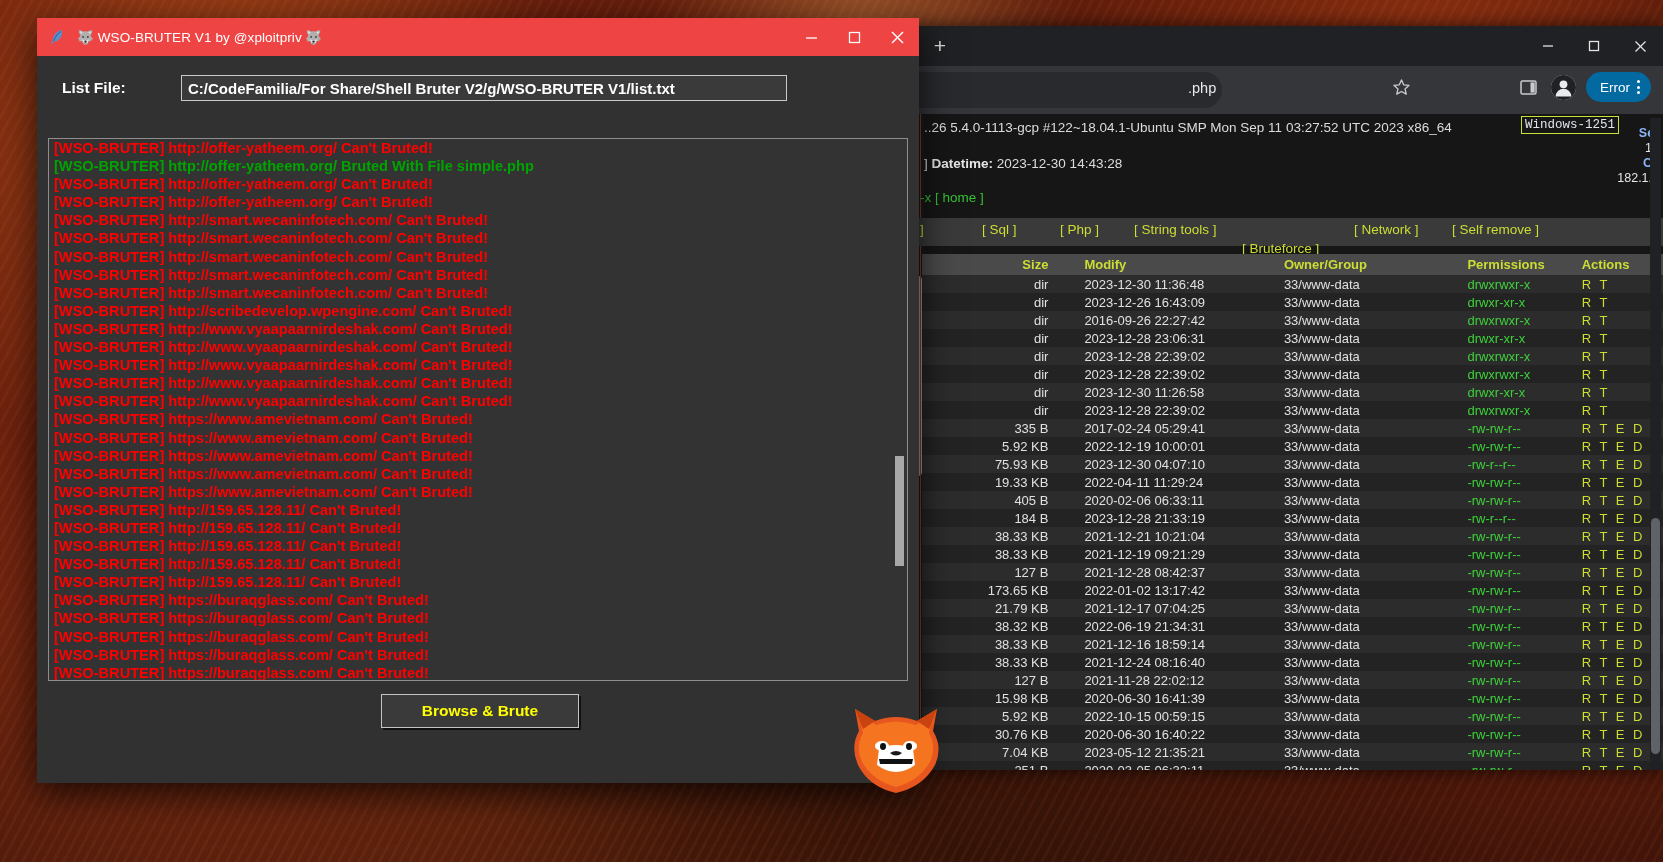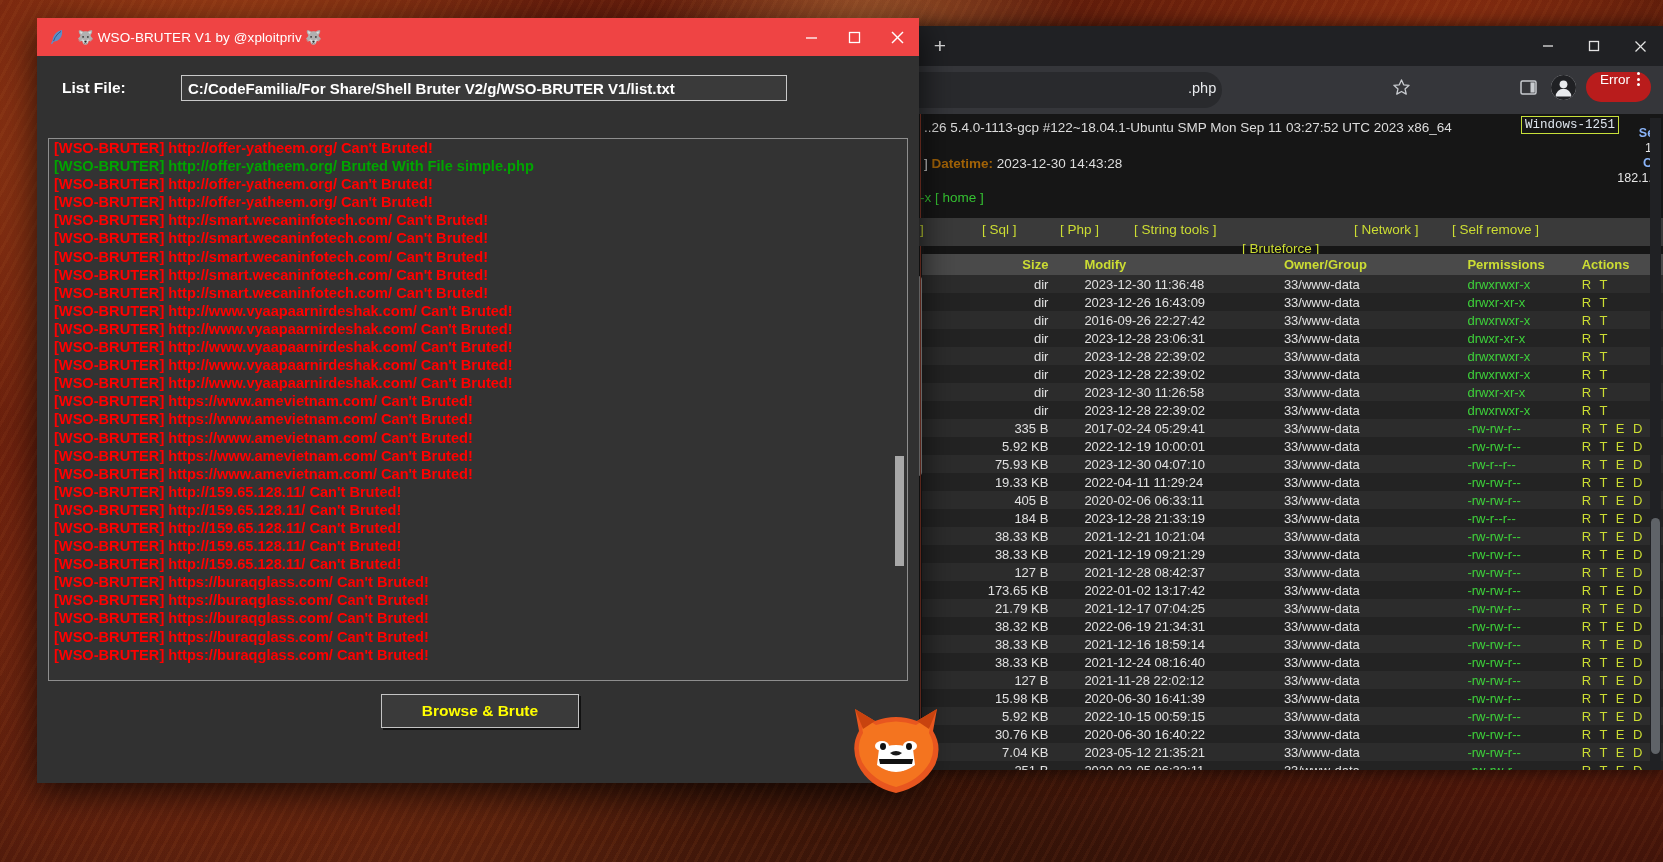--- a/index.html
+++ b/index.html
@@ -41,34 +41,34 @@
   .br-wc svg{display:block;}
   .br-omnirow{height:64px;background:#35363a;display:flex;align-items:center;padding:0 12px 0 0;position:relative;}
   .br-omnibox{position:absolute;left:-200px;top:6px;height:36px;width:490px;background:#292a2d;border-radius:18px;
     display:flex;align-items:center;padding-left:20px;}
   .br-url{color:#e8eaed;font-size:14.5px;font-family:"Liberation Sans",sans-serif;
     position:absolute;left:276px;top:14px;}
   .br-star{position:absolute;left:480px;top:12px;color:#c9ccd0;}
   .br-icons{position:absolute;right:12px;top:6px;display:flex;align-items:center;gap:10px;}
   .br-sidepanel{width:26px;height:26px;display:flex;align-items:center;justify-content:center;}
   .br-avatar{width:25px;height:25px;border-radius:50%;background:#e8eaed;display:flex;align-items:center;justify-content:center;}
-  .br-errorbtn{height:30px;background:#b91c1c;border-radius:15px;display:flex;align-items:flex-start;
+  .br-errorbtn{height:30px;background:#0369a1;border-radius:15px;display:flex;align-items:center;
     gap:4px;padding:0 8px 0 14px;color:#fff;font-size:13.5px;}
   .br-kebab{display:flex;flex-direction:column;gap:2.5px;padding:0 3px;}
   .br-kebab i{width:3px;height:3px;background:#fff;border-radius:50%;display:block;}
 
   
   .shell{position:absolute;left:0;top:88px;width:751px;height:656px;background:#161616;
      font-family:"Liberation Sans",sans-serif;overflow:hidden;}
   .shell-border{position:absolute;left:8px;top:0;width:1px;height:656px;background:#8b3a2a;}
   .shell-uname{position:absolute;left:12px;top:6px;color:#dcdcdc;font-size:13.5px;white-space:nowrap;}
   .enc-box{position:absolute;left:609px;top:2px;border:1px solid #c8e03a;color:#dfe6ee;
      font-family:"Liberation Mono",monospace;font-size:12.5px;padding:1px 3px;background:#161616;white-space:nowrap;}
   .shell-dt{position:absolute;left:12px;top:42px;font-size:13.5px;color:#dcdcdc;white-space:nowrap;}
-  .shell-dt b{color:#a16207;}
+  .shell-dt b{color:#e5e5e5;}
   .shell-dt .brk{color:#dcdcdc;}
   .shell-home{position:absolute;left:8px;top:76px;font-size:13.5px;color:#35c232;white-space:nowrap;}
   .menubar{position:absolute;left:0;top:104px;width:751px;height:28px;background:#3a3a3a;}
   .menubar .mi{position:absolute;top:4px;font-size:13.5px;white-space:nowrap;color:#ccdd33;}
   .sidepane{position:absolute;right:0;top:0;width:56px;color:#cfd6de;font-size:12px;text-align:right;padding-right:4px;}
   .sp-row{color:#8ab4f8;font-weight:bold;font-size:12.5px;line-height:15px;}
   .sp-val{color:#e6e6e6;font-size:12.5px;line-height:15px;}
 
   
   .ftable{position:absolute;left:10px;top:140px;width:741px;font-size:13px;}
@@ -503,20 +503,21 @@
       <div id="loglines">
           <div class="logline" style="color: rgb(255, 0, 0);">[WSO-BRUTER] http://offer-yatheem.org/ Can't Bruted!</div>
           <div class="logline" style="color: rgb(0, 164, 0);">[WSO-BRUTER] http://offer-yatheem.org/ Bruted With File simple.php</div>
           <div class="logline" style="color: rgb(255, 0, 0);">[WSO-BRUTER] http://offer-yatheem.org/ Can't Bruted!</div>
           <div class="logline" style="color: rgb(255, 0, 0);">[WSO-BRUTER] http://offer-yatheem.org/ Can't Bruted!</div>
           <div class="logline" style="color: rgb(255, 0, 0);">[WSO-BRUTER] http://smart.wecaninfotech.com/ Can't Bruted!</div>
           <div class="logline" style="color: rgb(255, 0, 0);">[WSO-BRUTER] http://smart.wecaninfotech.com/ Can't Bruted!</div>
           <div class="logline" style="color: rgb(255, 0, 0);">[WSO-BRUTER] http://smart.wecaninfotech.com/ Can't Bruted!</div>
           <div class="logline" style="color: rgb(255, 0, 0);">[WSO-BRUTER] http://smart.wecaninfotech.com/ Can't Bruted!</div>
           <div class="logline" style="color: rgb(255, 0, 0);">[WSO-BRUTER] http://smart.wecaninfotech.com/ Can't Bruted!</div>
+          <div class="logline" style="color: rgb(255, 0, 0);">[WSO-BRUTER] http://scribedevelop.wpengine.com/ Can't Bruted!</div>
           <div class="logline" style="color: rgb(255, 0, 0);">[WSO-BRUTER] http://www.vyaapaarnirdeshak.com/ Can't Bruted!</div>
           <div class="logline" style="color: rgb(255, 0, 0);">[WSO-BRUTER] http://www.vyaapaarnirdeshak.com/ Can't Bruted!</div>
           <div class="logline" style="color: rgb(255, 0, 0);">[WSO-BRUTER] http://www.vyaapaarnirdeshak.com/ Can't Bruted!</div>
           <div class="logline" style="color: rgb(255, 0, 0);">[WSO-BRUTER] http://www.vyaapaarnirdeshak.com/ Can't Bruted!</div>
           <div class="logline" style="color: rgb(255, 0, 0);">[WSO-BRUTER] http://www.vyaapaarnirdeshak.com/ Can't Bruted!</div>
           <div class="logline" style="color: rgb(255, 0, 0);">[WSO-BRUTER] https://www.amevietnam.com/ Can't Bruted!</div>
           <div class="logline" style="color: rgb(255, 0, 0);">[WSO-BRUTER] https://www.amevietnam.com/ Can't Bruted!</div>
           <div class="logline" style="color: rgb(255, 0, 0);">[WSO-BRUTER] https://www.amevietnam.com/ Can't Bruted!</div>
           <div class="logline" style="color: rgb(255, 0, 0);">[WSO-BRUTER] https://www.amevietnam.com/ Can't Bruted!</div>
           <div class="logline" style="color: rgb(255, 0, 0);">[WSO-BRUTER] https://www.amevietnam.com/ Can't Bruted!</div>

